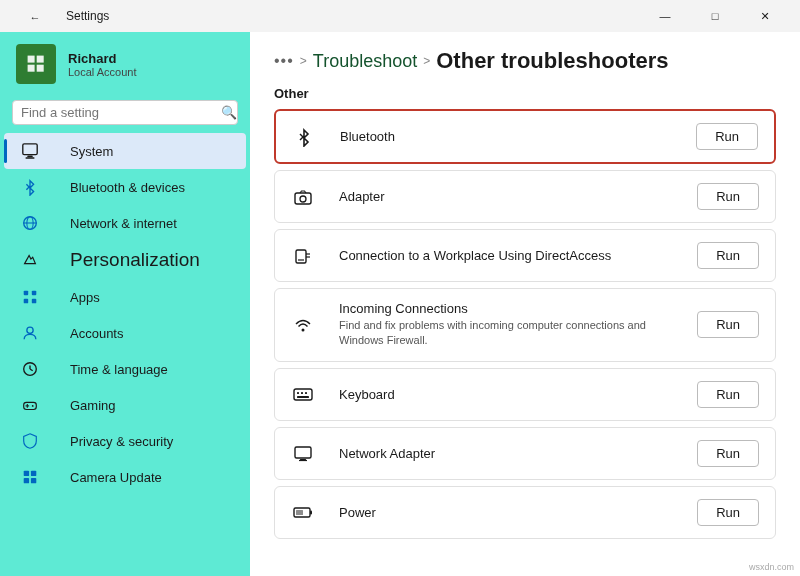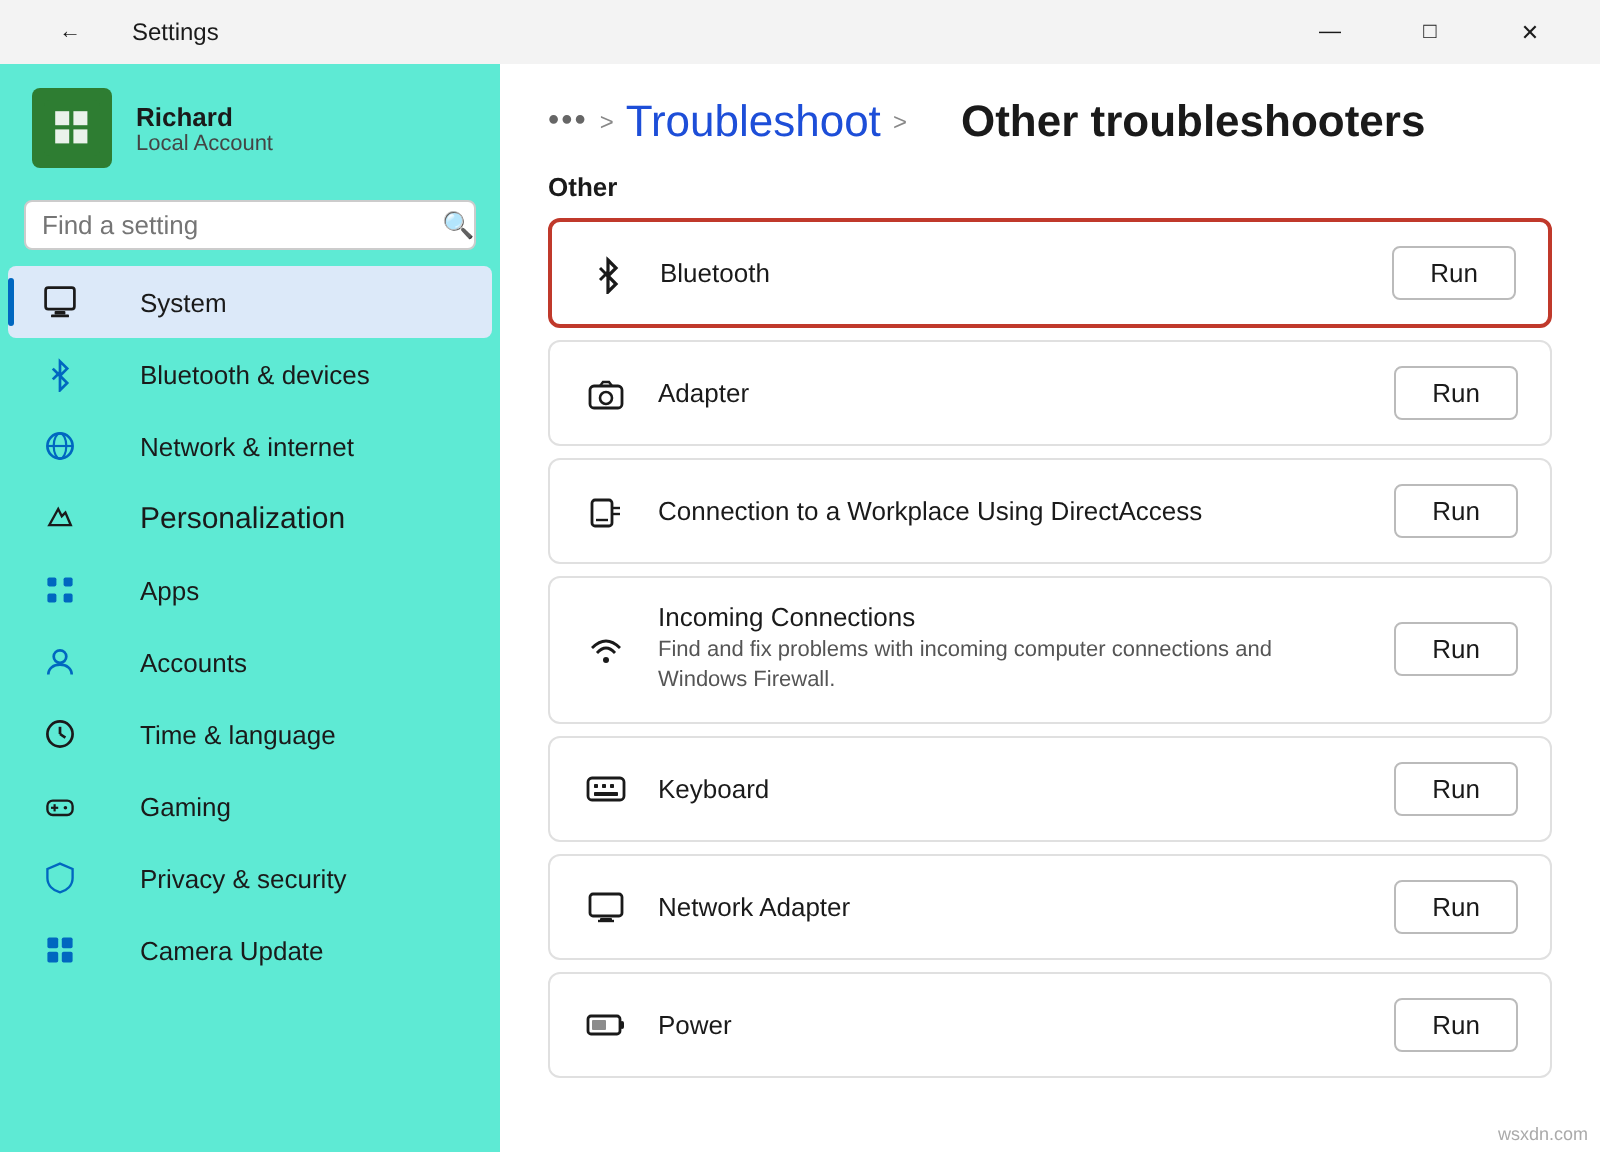--- a/index.html
+++ b/index.html
@@ -158,38 +158,38 @@
       display: flex;
       align-items: center;
       gap: 6px;
       font-size: 13px;
       color: #444;
       margin-bottom: 12px;
     }
     .breadcrumb .dots { font-size: 16px; color: #666; letter-spacing: 1px; }
     .breadcrumb .sep { color: #888; font-size: 12px; }
     .breadcrumb .crumb-link { color: #444; cursor: pointer; }
-    .breadcrumb .current { font-weight: 700; color: #1a1a1a; font-size: 22px; margin-left: 21px; }
-    .breadcrumb .crumb-nav { font-size: 22px; color: #1d4ed8; }
+    .breadcrumb .current { font-weight: 700; color: #1a1a1a; font-size: 22px; }
+    .breadcrumb .crumb-nav { font-size: 18px; color: #14532d; }
 
     .section-label {
       font-size: 13px;
       font-weight: 600;
       color: #1a1a1a;
       margin-bottom: 8px;
     }
 
     .troubleshooter-item {
       display: flex;
       align-items: center;
       padding: 12px 16px;
       border: 1px solid #e0e0e0;
       border-radius: 6px;
       margin-bottom: 6px;
-      gap: 14px;
+      gap: 24px;
       background: white;
     }
     .troubleshooter-item.highlighted {
       border: 2px solid #c0392b;
     }
     .item-icon {
       width: 24px;
       height: 24px;
       display: flex;
       align-items: center;
@@ -302,21 +302,21 @@
             </svg>
           </span>
           <span style="font-size: 13px;">Network &amp; internet</span>
         </div>
         <div class="nav-item">
           <span class="nav-icon">
             <svg width="18" height="18" viewBox="0 0 20 20" fill="none">
               <path d="M4 14L9 5l2 4 2-2 3 7H4z" stroke="#1a1a1a" stroke-width="1.3" fill="none"></path>
             </svg>
           </span>
-          <span style="font-size: 15px;">Personalization</span>
+          <span style="font-size: 19px;">Personalization</span>
         </div>
         <div class="nav-item">
           <span class="nav-icon">
             <svg width="18" height="18" viewBox="0 0 20 20" fill="none">
               <rect x="3" y="3" width="5" height="5" rx="1" fill="#0067c0"></rect>
               <rect x="12" y="3" width="5" height="5" rx="1" fill="#0067c0"></rect>
               <rect x="3" y="12" width="5" height="5" rx="1" fill="#0067c0"></rect>
               <rect x="12" y="12" width="5" height="5" rx="1" fill="#0067c0"></rect>
             </svg>
           </span>

